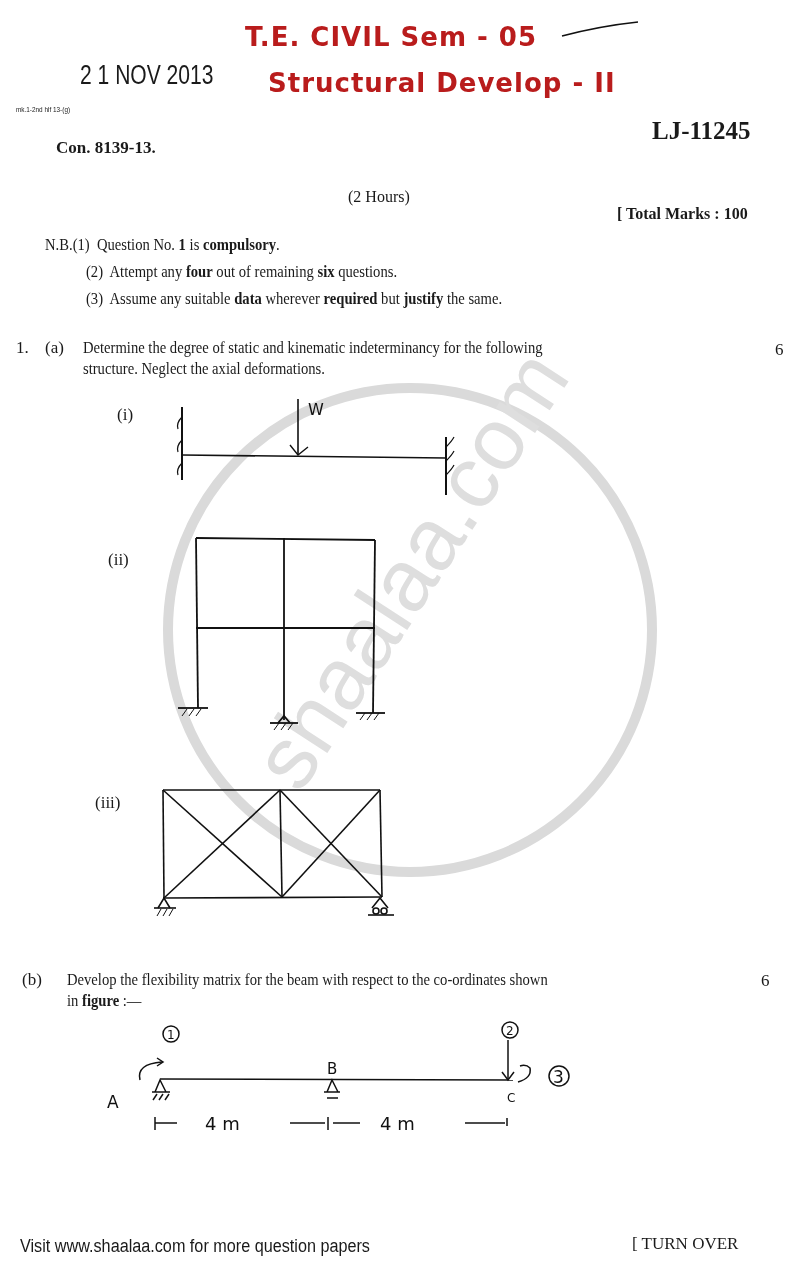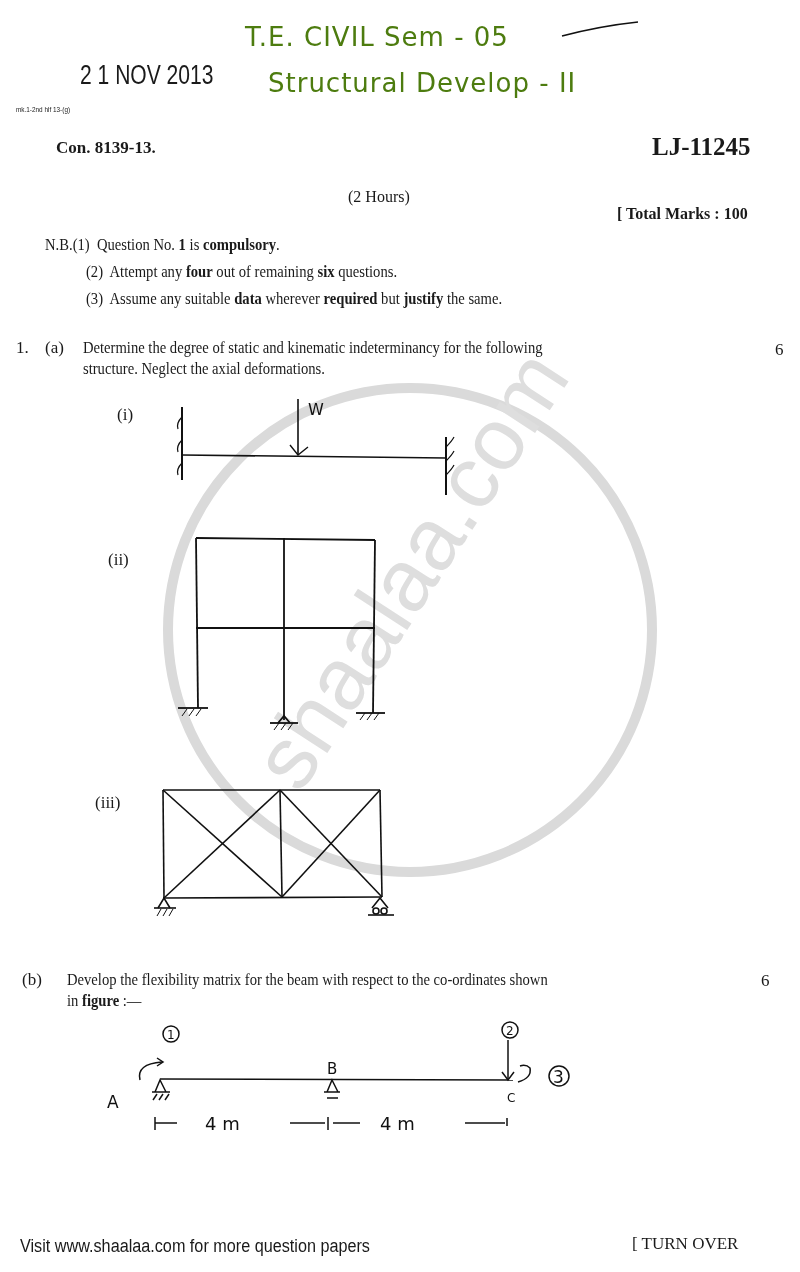--- a/index.html
+++ b/index.html
@@ -1,21 +1,21 @@
 <!DOCTYPE html>
 <html><head>
 <meta charset="utf-8">
 <style>
   html, body { margin:0; padding:0; }
   body {
     width:800px; height:1272px; background:#ffffff; position:relative; overflow:hidden;
     font-family:"Liberation Serif","DejaVu Serif",serif; color:#1a1a1a;
   }
   .abs { position:absolute; }
-  .hand { font-family:"DejaVu Sans","Liberation Sans",sans-serif; font-weight:400; color:#4d7c0f; letter-spacing:1px; }
+  .hand { font-family:"DejaVu Sans","Liberation Sans",sans-serif; font-weight:700; color:#b91c1c; letter-spacing:1px; }
   .stamp { font-family:"Liberation Sans","DejaVu Sans",sans-serif; transform:scaleX(0.78); transform-origin:left top; }
   .tiny { font-family:"Liberation Sans",sans-serif; font-size:8px; transform:scaleX(0.8); transform-origin:left top; }
   .serif { font-family:"Liberation Serif","DejaVu Serif",serif; }
   .cond { transform:scaleX(0.86); transform-origin:left top; white-space:nowrap; }
   b { font-weight:bold; }
   .watermark { position:absolute; left:0; top:0; pointer-events:none; }
   svg text { font-family:"DejaVu Sans",sans-serif; }
 </style>
 </head>
 <body>
@@ -27,21 +27,21 @@
 
 <div class="abs hand" style="left:245px;top:22px;font-size:26px;">T.E. CIVIL  Sem - 05</div>
 <svg class="abs" style="left:560px;top:20px;" width="80" height="20">
   <path d="M2,16 Q40,6 78,2" stroke="#111" stroke-width="1.5" fill="none"></path>
 </svg>
 <div class="abs stamp" style="left:80px;top:60px;font-size:27px;">2 1 NOV 2013</div>
 <div class="abs hand" style="left:268px;top:68px;font-size:26px;">Structural Develop - II</div>
 <div class="abs tiny" style="left:16px;top:105px;">mk.1-2nd hlf 13-(g)</div>
 
 <div class="abs serif" style="left:16px;top:138px;font-size:17px;font-weight:bold;margin-left:40px;">Con.  8139-13.</div>
-<div class="abs serif" style="left:652px;top:133px;font-size:25px;font-weight:bold;">LJ-11245</div>
+<div class="abs serif" style="left:652px;top:117px;font-size:25px;font-weight:bold;">LJ-11245</div>
 
 <div class="abs serif" style="left:348px;top:188px;font-size:16px;">(2 Hours)</div>
 <div class="abs serif" style="left:617px;top:190px;font-size:16px;font-weight:bold;margin-top:15px;">[ Total Marks : 100</div>
 
 <div class="abs serif cond" style="left:45px;top:235px;font-size:17px;">
   <span>N.B.</span><span>(1)</span>&nbsp; <span>Question No. </span><b>1</b><span> is </span><b>compulsory</b><span>.</span>
 </div>
 <div class="abs serif cond" style="left:86px;top:262px;font-size:17px;">
   <span>(2)</span>&nbsp; <span>Attempt any </span><b>four</b><span> out of remaining </span><b>six</b><span> questions.</span>
 </div>

